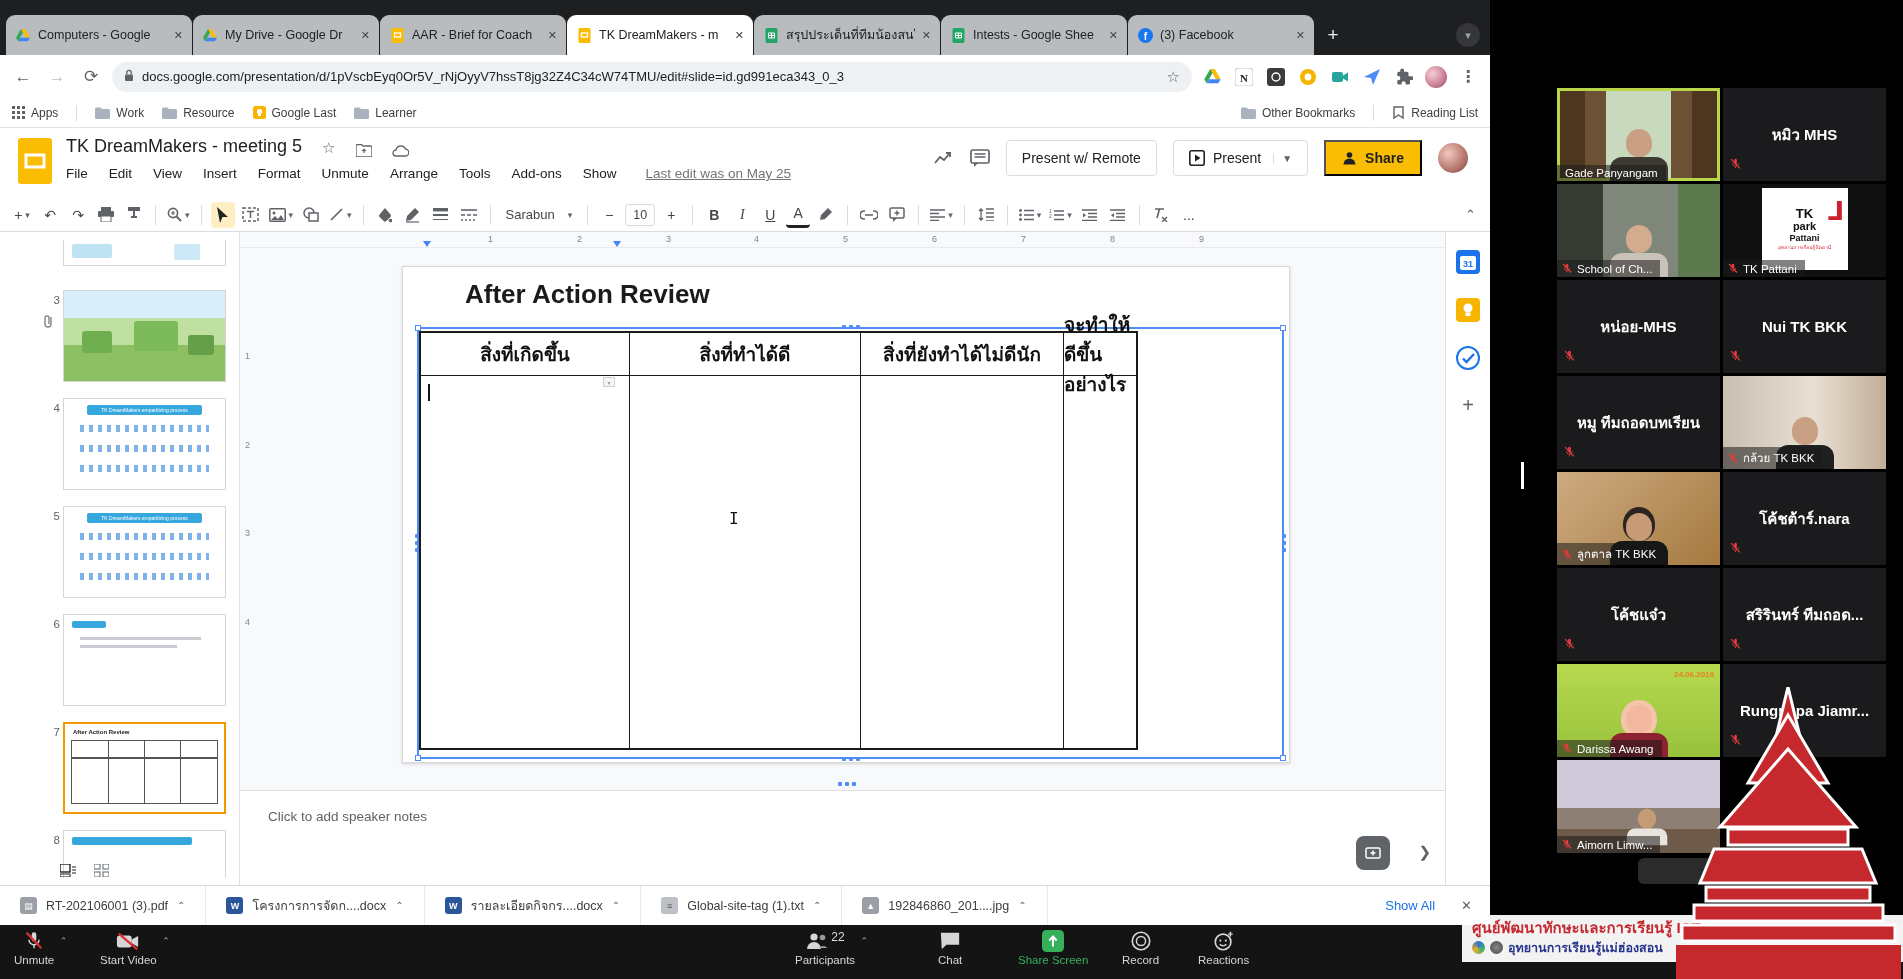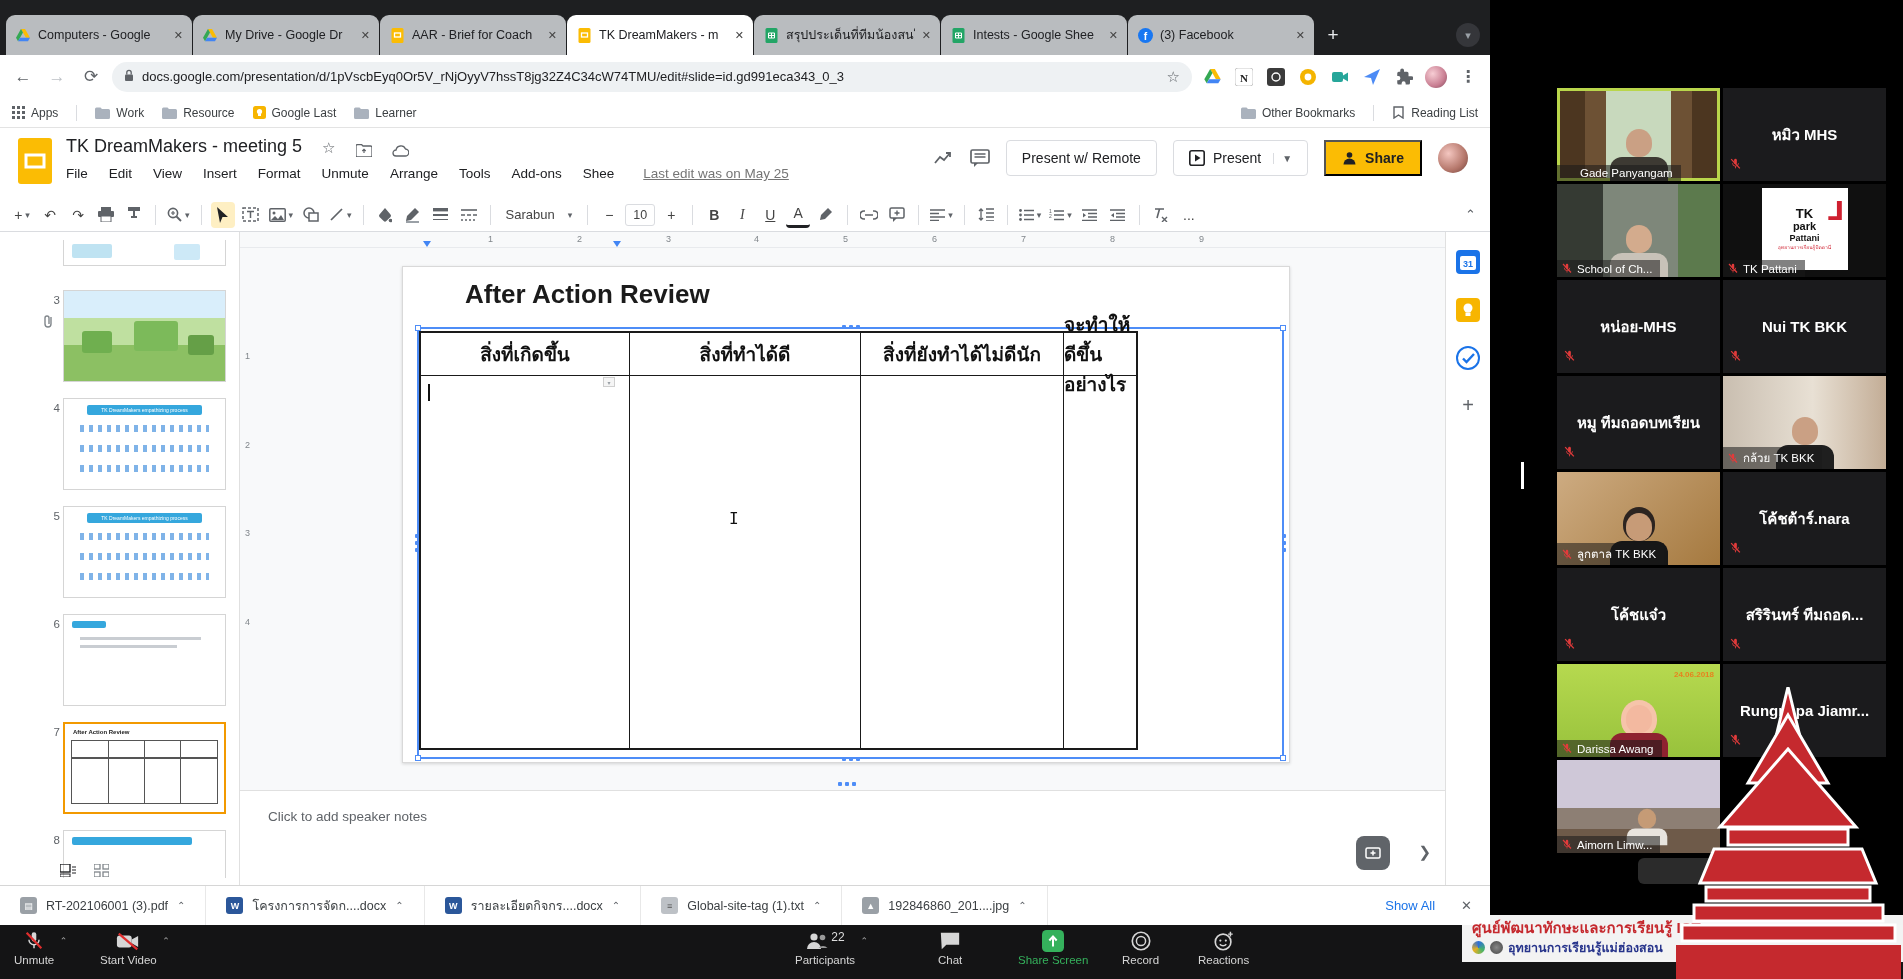--- a/index.html
+++ b/index.html
@@ -153,21 +153,21 @@
   .zpanel{position:absolute;left:1490px;top:0;width:413px;height:925px;background:#000;}
   .tiles{position:absolute;left:67px;top:88px;width:329px;display:grid;
     grid-template-columns:163px 163px;grid-auto-rows:93px;gap:3px;}
   .tile{position:relative;background:#1b1b1d;overflow:hidden;}
   .tile.active{outline:3px solid #b9d64b;outline-offset:-3px;}
   .cname{position:absolute;inset:0;display:flex;align-items:center;justify-content:center;
     font-size:15px;font-weight:bold;color:#fff;text-align:center;padding:0 8px;}
   .nl{position:absolute;left:0;bottom:0;display:flex;align-items:center;gap:4px;
     background:rgba(25,25,25,.55);padding:2px 8px 2px 4px;font-size:11.5px;color:#fff;max-width:100%;
     white-space:nowrap;}
-  .nl.noicon{padding-left:23px;}
+  .nl.noicon{padding-left:8px;}
   .mic-abs{position:absolute;left:6px;bottom:6px;}
   .sil{position:absolute;bottom:0;left:50%;transform:translateX(-50%);width:64px;height:52px;}
   .sil .hd{position:absolute;top:0;left:50%;transform:translateX(-50%);width:26px;height:28px;
     border-radius:50% 50% 45% 45%;background:#c9a185;}
   .sil .bd{position:absolute;bottom:0;left:50%;transform:translateX(-50%);width:58px;height:24px;
     border-radius:12px 12px 0 0;background:#32322f;}
   .sil.sm{transform:translateX(-50%) scale(.7);}
   .bg-gade{background:linear-gradient(90deg,#4c3620 0 17%,#6d5134 17% 30%,#c8d9bd 30% 70%,#6d5134 70% 83%,#4c3620 83%);}
   .bg-school{background:linear-gradient(90deg,#353a33 0 28%,#7e877a 28% 74%,#5c7a4d 74%);padding-left:42px;}
   .bg-fon{background:linear-gradient(180deg,#39414d,#1c222b 75%);}
@@ -436,21 +436,21 @@
       <div class="menu-row">
         <span>File</span>
         <span>Edit</span>
         <span>View</span>
         <span>Insert</span>
         <span>Format</span>
         <span>Unmute</span>
         <span>Arrange</span>
         <span>Tools</span>
         <span>Add-ons</span>
-        <span>Shee</span>
+        <span>Show</span>
         <span class="lastedit">Last edit was on May 25</span>
       </div>
       <div class="hdr-right">
         <span class="tico">
             <svg width="20" height="14" viewBox="0 0 20 14">
               <path d="M1 12l5-6 4 3 6-7" stroke="#5f6368" stroke-width="1.8" fill="none"></path>
               <path d="M12 2h4v4" stroke="#5f6368" stroke-width="1.8" fill="none"></path>
             </svg>
           </span>
         <span class="tico">

